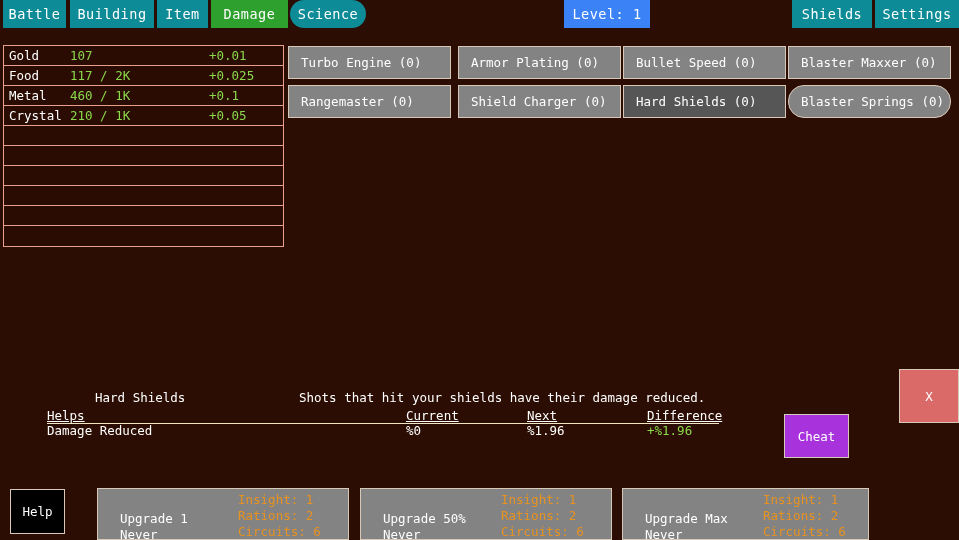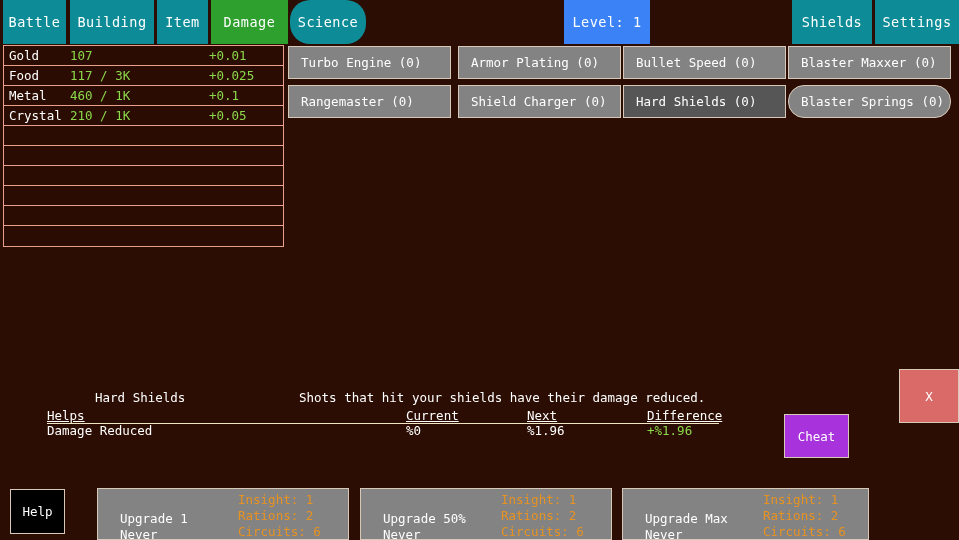--- a/index.html
+++ b/index.html
@@ -7,21 +7,21 @@
     width: 959px; height: 540px;
     background: #2b0d03;
     font-family: "DejaVu Sans Mono", "Liberation Mono", monospace;
     overflow: hidden;
   }
   #root { position: relative; width: 959px; height: 540px; }
 
   
   .tabbar { position:absolute; left:0; top:0; width:959px; height:43px; }
   .tab {
-    position: absolute; top: 0; height: 44px;
+    position: absolute; top: 0; height: 28px;
     background: #0d8b96;
     color: #ffffff;
     font-size: 13.5px;
     display: flex; align-items: center; justify-content: center;
     letter-spacing: 0.5px;
     white-space: nowrap;
   }
   .tab.active { background: #2ea02e; }
   .tab.level  { background: #3b82f6; }
 
@@ -109,21 +109,21 @@
     </div>
 
   <div class="resbox" id="resbox">
       <div class="resrow">
         <span class="res-name">Gold</span>
         <span class="res-amt">107</span>
         <span class="res-rate">+0.01</span>
       </div>
       <div class="resrow">
         <span class="res-name">Food</span>
-        <span class="res-amt">117 / 3K</span>
+        <span class="res-amt">117 / 2K</span>
         <span class="res-rate">+0.025</span>
       </div>
       <div class="resrow">
         <span class="res-name">Metal</span>
         <span class="res-amt">460 / 1K</span>
         <span class="res-rate">+0.1</span>
       </div>
       <div class="resrow">
         <span class="res-name">Crystal</span>
         <span class="res-amt">210 / 1K</span>

